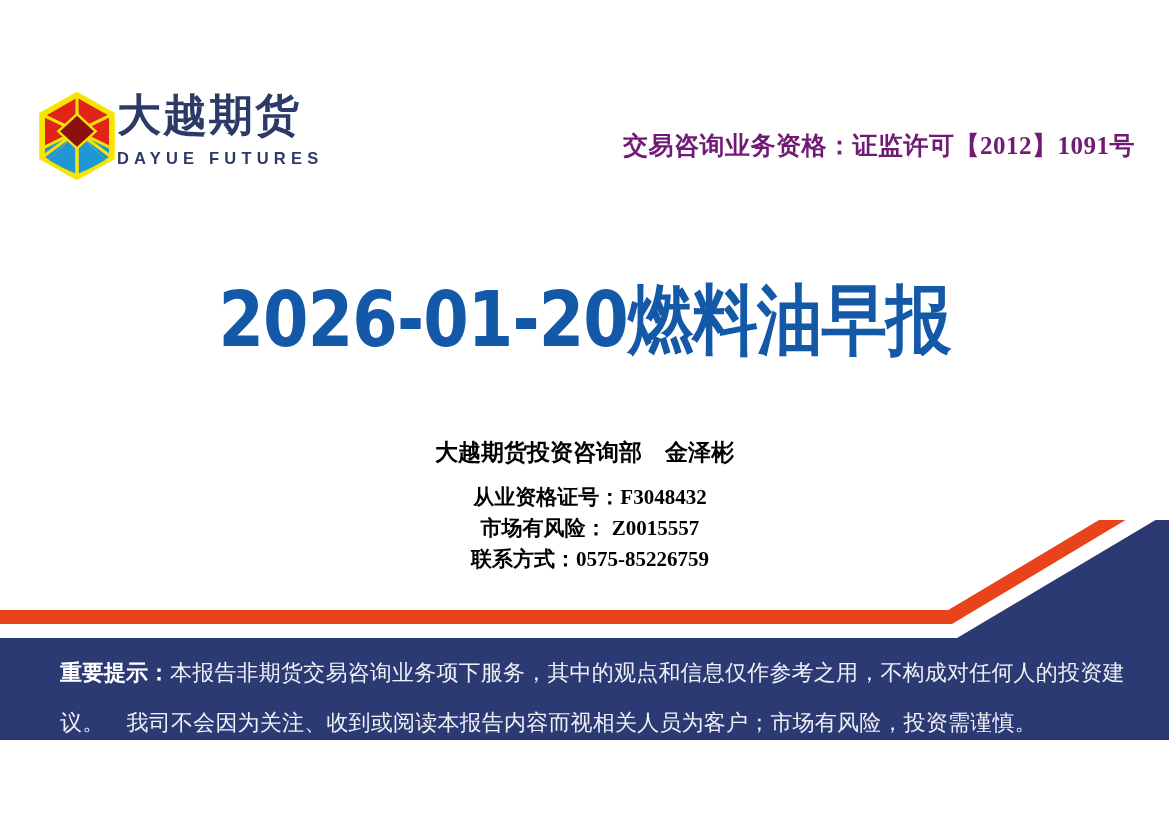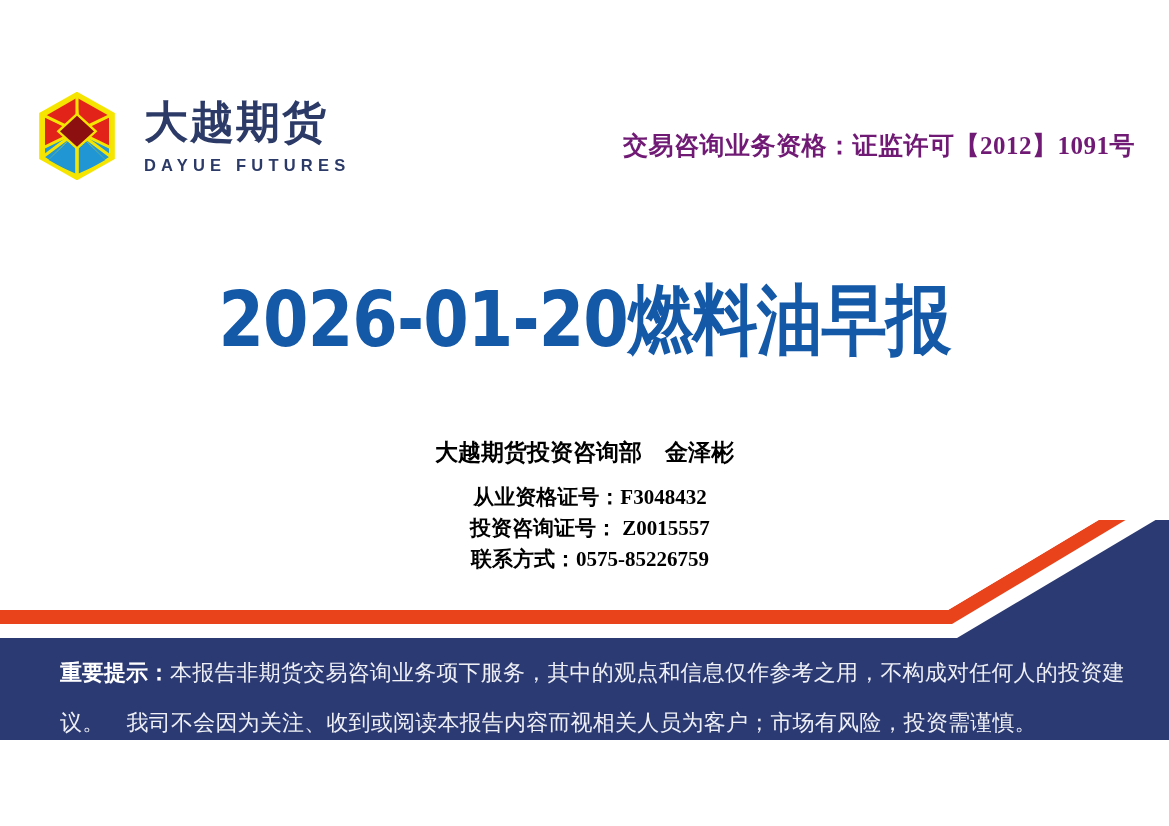--- a/index.html
+++ b/index.html
@@ -26,22 +26,22 @@
     left: 0;
     width: 1169px;
     height: 200px;
   }
 
   #logo-block {
     position: absolute;
     left: 38px;
     top: 92px;
     display: flex;
-    align-items: center;
-    gap: 28px;
+    align-items: flex-start;
+    gap: 1px;
   }
 
   #logo-mark {
     width: 78px;
     height: 88px;
     flex: none;
     display: block;
   }
 
   #logo-wordmark {
@@ -209,21 +209,21 @@
 
     <div id="qualification">交易咨询业务资格：证监许可【2012】1091号</div>
   </div>
 
   <div id="title">2026-01-20燃料油早报</div>
 
   <div id="byline">大越期货投资咨询部　金泽彬</div>
 
   <div id="credentials">
     <div class="cred-line">从业资格证号：F3048432</div>
-    <div class="cred-line">投资咨询证号： Z0015557</div>
+    <div class="cred-line">市场有风险： Z0015557</div>
     <div class="cred-line">联系方式：0575-85226759</div>
   </div>
 
   <svg id="swoosh" viewBox="0 0 1169 230" preserveAspectRatio="none">
 
     <path d="M0,118 L955,118 L1169,-10 L1169,220 L0,220 Z" fill="#2c3a73"></path>
 
     <path d="M0,104 L952,104 L1169,-26 L1169,-8 L957,118 L0,118 Z" fill="#ffffff"></path>
 
     <path d="M0,90 L948,90 L1169,-42 L1169,-26 L952,104 L0,104 Z" fill="#e8431a"></path>

